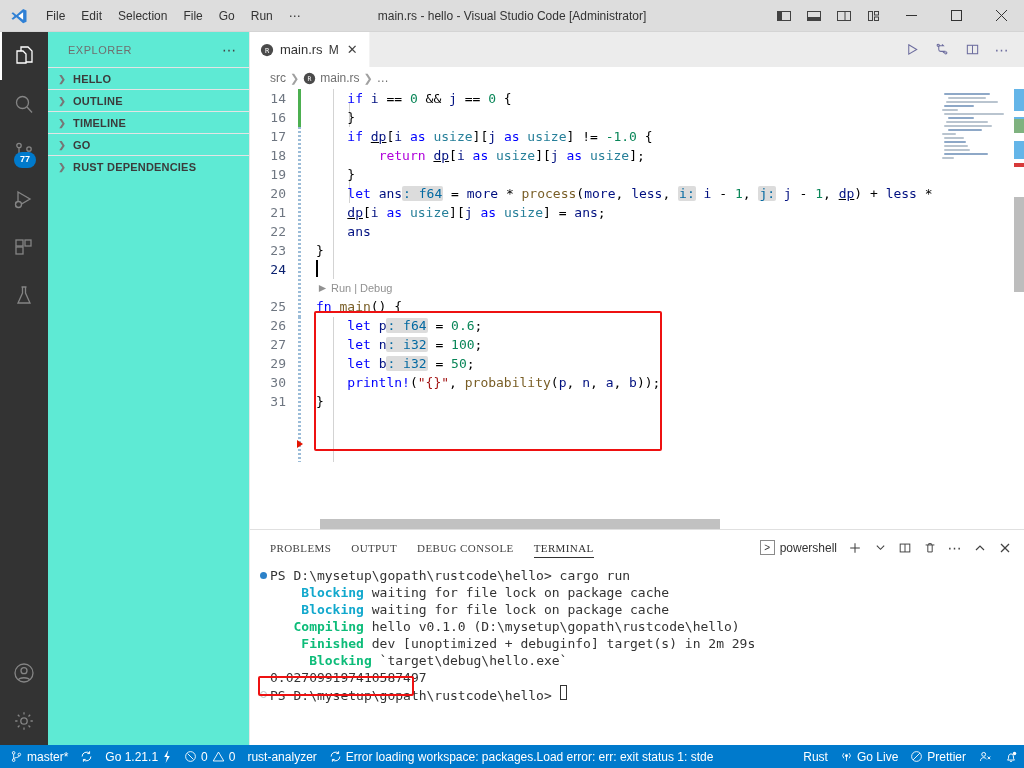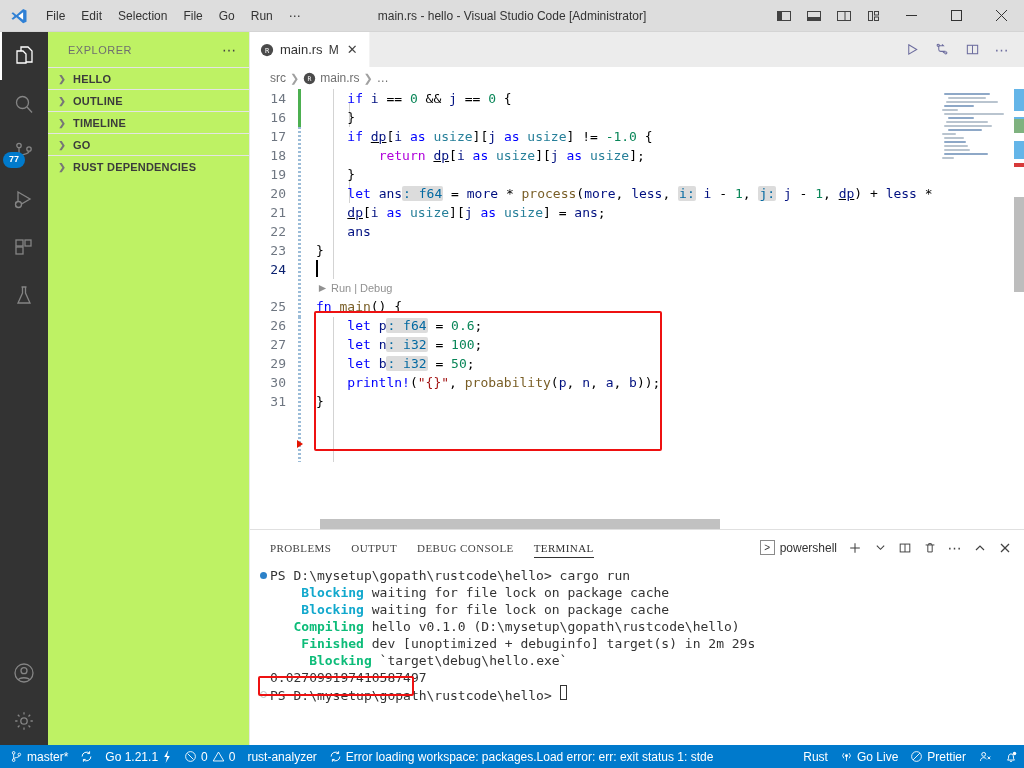--- a/index.html
+++ b/index.html
@@ -43,30 +43,30 @@
   }
   .act-item {
     width: 48px; height: 48px; display: flex; align-items: center; justify-content: center;
     position: relative; color: #858585;
   }
   .act-item.active { color: #ffffff; }
   .act-item.active::before {
     content: ""; position: absolute; left: 0; top: 0; bottom: 0; width: 2px; background: #fff;
   }
   .act-badge {
-    position: absolute; right: 23px; bottom: 8px;
+    position: absolute; right: 12px; bottom: 8px;
     background: #007acc; color: #fff; border-radius: 10px;
     font-size: 9px; line-height: 15px; min-width: 16px; height: 16px;
     text-align: center; padding: 0 6px; font-weight: 600;
   }
   .act-spacer { flex: 1 1 auto; }
 
   
   .sidebar {
-    width: 202px; flex: 0 0 202px; background: #bef264;
+    width: 202px; flex: 0 0 202px; background: #5eead4;
     display: flex; flex-direction: column; border-right: 1px solid #e7e7e7;
   }
   .sidebar-header {
     height: 35px; display: flex; align-items: center; padding: 0 8px 0 20px;
     font-size: 11px; color: #6f6f6f; letter-spacing: .5px; text-transform: uppercase;
   }
   .sidebar-header .dots { margin-left: auto; color: #424242; font-size: 14px; letter-spacing: 1px; padding-right: 4px;}
   .tree-section {
     height: 22px; display: flex; align-items: center; gap: 3px;
     font-size: 11px; font-weight: bold; color: #3b3b3b; padding-left: 6px;

